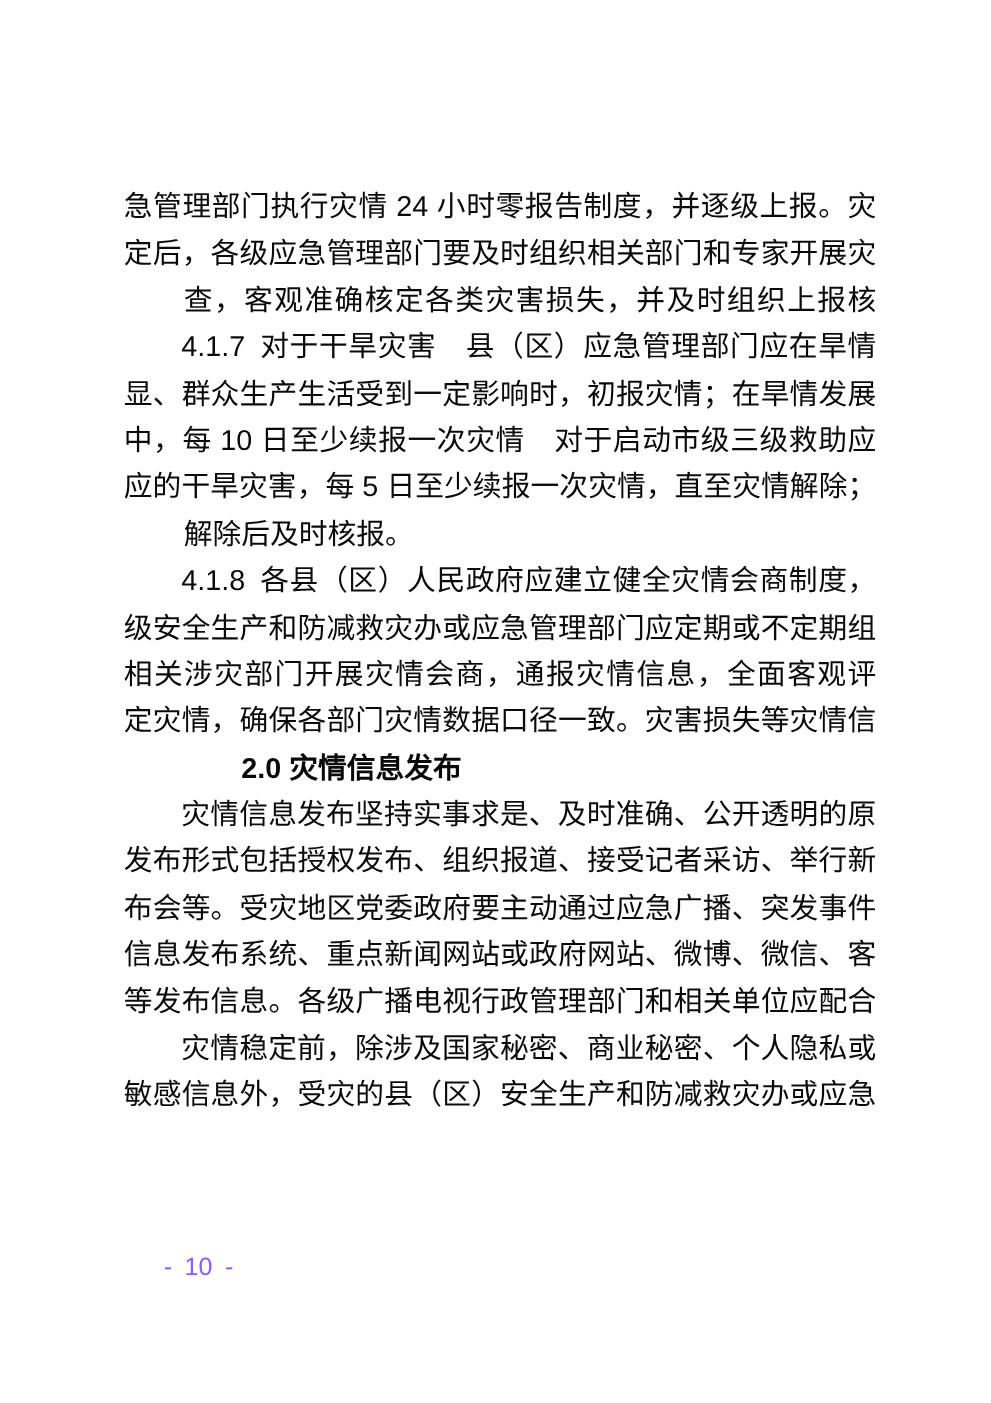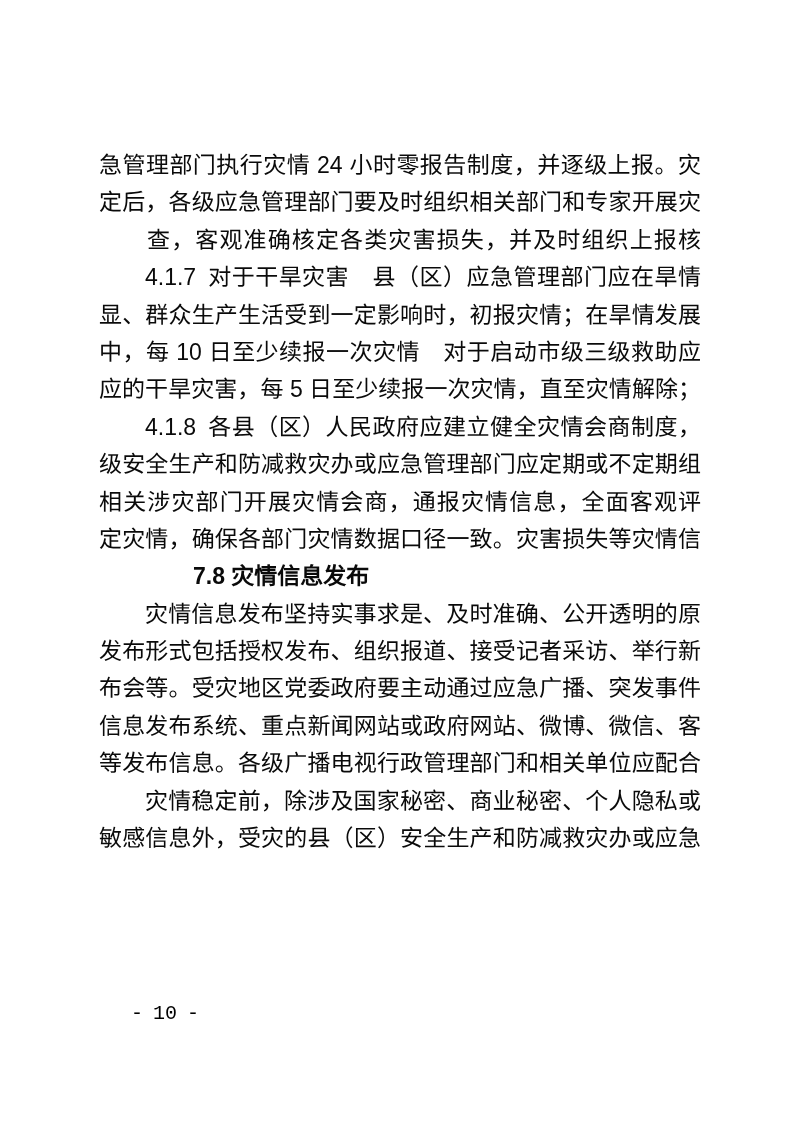--- a/index.html
+++ b/index.html
@@ -41,42 +41,42 @@
   }
   .line.heading {
     font-weight: 700;
   }
   .footer {
     position: absolute;
     left: 131px;
     top: 1000px;
     font-size: 20px;
     line-height: 28px;
-    color: #000000;
+    color: #8b5cf6;
     white-space: pre;
-    font-family: Liberation Mono, monospace;
   }
 </style>
 </head>
 <body>
 
 <div class="page">
   <main class="doc-body">
       <div class="line">急管理部门执行灾情 24 小时零报告制度，并逐级上报。灾情稳</div>
       <div class="line">定后，各级应急管理部门要及时组织相关部门和专家开展灾情核</div>
       <div class="line end">查，客观准确核定各类灾害损失，并及时组织上报核报。</div>
       <div class="line indent">4.1.7 对于干旱灾害　县（区）应急管理部门应在旱情初</div>
       <div class="line">显、群众生产生活受到一定影响时，初报灾情；在旱情发展过程</div>
       <div class="line">中，每 10 日至少续报一次灾情　对于启动市级三级救助应急响</div>
       <div class="line">应的干旱灾害，每 5 日至少续报一次灾情，直至灾情解除；灾情</div>
+      <div class="line end">解除后及时核报。</div>
       <div class="line indent">4.1.8 各县（区）人民政府应建立健全灾情会商制度，各</div>
       <div class="line">级安全生产和防减救灾办或应急管理部门应定期或不定期组织</div>
       <div class="line">相关涉灾部门开展灾情会商，通报灾情信息，全面客观评估、核</div>
       <div class="line">定灾情，确保各部门灾情数据口径一致。灾害损失等灾情信息要</div>
-      <div class="line heading end indent">7.8 灾情信息发布</div>
+      <div class="line heading end indent">2.0 灾情信息发布</div>
       <div class="line indent">灾情信息发布坚持实事求是、及时准确、公开透明的原则。</div>
       <div class="line">发布形式包括授权发布、组织报道、接受记者采访、举行新闻发</div>
       <div class="line">布会等。受灾地区党委政府要主动通过应急广播、突发事件预警</div>
       <div class="line">信息发布系统、重点新闻网站或政府网站、微博、微信、客户端</div>
       <div class="line">等发布信息。各级广播电视行政管理部门和相关单位应配合应急</div>
       <div class="line indent">灾情稳定前，除涉及国家秘密、商业秘密、个人隐私或其他</div>
       <div class="line">敏感信息外，受灾的县（区）安全生产和防减救灾办或应急管理</div>
     </main>
   <div class="footer">- 10 -</div>
 </div>

